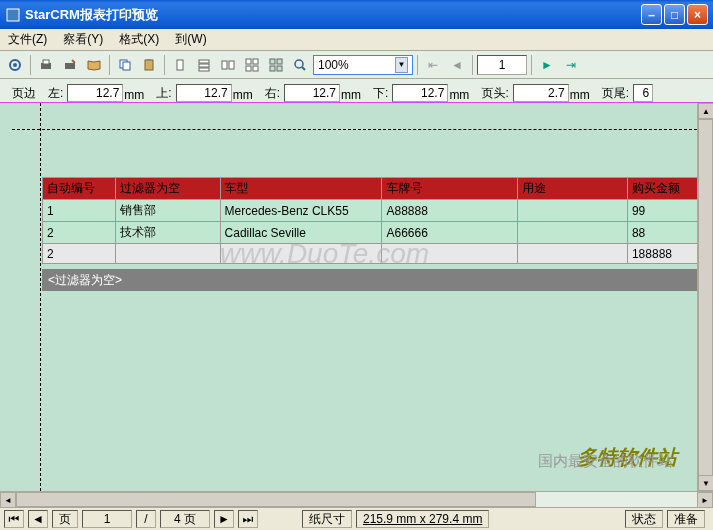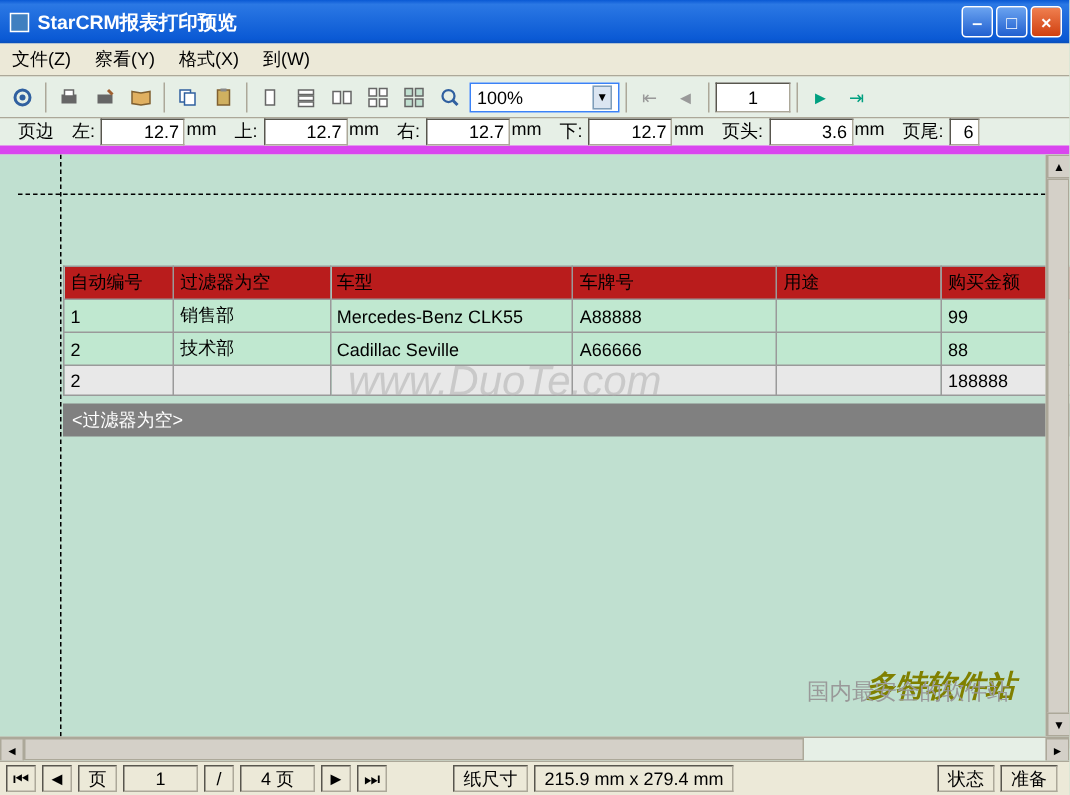--- a/index.html
+++ b/index.html
@@ -16,21 +16,21 @@
 .menubar { background: #ece9d8; height: 22px; display: flex; align-items: center; padding: 0 0; border-bottom: 1px solid #aca899; }
 .menubar span { padding: 2px 8px; cursor: default; }
 
 .toolbar { background: #e6efe6; height: 28px; display: flex; align-items: center; padding: 0 4px; border-bottom: 1px solid #aca899; gap: 2px; }
 .tbtn { width: 22px; height: 22px; display: flex; align-items: center; justify-content: center; border: 1px solid transparent; }
 .tsep { width: 1px; height: 20px; background: #aca899; margin: 0 2px; }
 .zoom-input { width: 100px; height: 20px; border: 1px solid #3b82f6; background: white; padding: 0 4px; display: flex; align-items: center; justify-content: space-between; }
 .zoom-input .arrow { width: 13px; height: 16px; background: #dbe5f1; border: 1px solid #7f9db9; display:flex; align-items:center; justify-content:center; font-size:8px; }
 .page-input { width: 50px; height: 20px; border: 1px inset #aca899; background: white; text-align: center; display:flex; align-items:center; justify-content:center; }
 
-.marginbar { background: #e6efe6; height: 24px; display: flex; align-items: flex-start; padding: 0 4px; border-bottom: 6px solid #d946ef; }
+.marginbar { background: #e6efe6; height: 24px; display: flex; align-items: flex-end; padding: 0 4px; border-bottom: 1px solid #d946ef; }
 .marginbar .lbl { padding: 0 4px 0 8px; }
 .marginbar .val { width: 56px; height: 18px; border: 1px inset #aca899; background: white; text-align: right; padding: 1px 3px; margin-right: 1px; }
 .marginbar .unit { padding-right: 4px; }
 
 .workspace { position: relative; height: 404px; background: #c0e0d0; overflow: hidden; }
 .scrollbar-v { position: absolute; right: 0; top: 0; bottom: 16px; width: 16px; background: #e6efe6; border-left: 1px solid #aca899; }
 .scrollbar-v .sbtn { width:16px; height:16px; background:#d4d0c8; border:1px solid #aca899; display:flex; align-items:center; justify-content:center; font-size:8px; position:absolute; }
 .scrollbar-v .thumb { position:absolute; top:16px; left:0; right:0; height:380px; background:#d4d0c8; border:1px solid #aca899; }
 .scrollbar-h { position: absolute; left: 0; right: 0; bottom: 0; height: 16px; background: #e6efe6; border-top: 1px solid #aca899; }
 .scrollbar-h .sbtn { width:16px; height:16px; background:#d4d0c8; border:1px solid #aca899; display:flex; align-items:center; justify-content:center; font-size:8px; position:absolute; }
@@ -48,29 +48,29 @@
 .report-table tr.total-row td { background: #e8e8e8; }
 .col-id { width: 70px; text-align: right; }
 .col-dept { width: 100px; }
 .col-model { width: 155px; }
 .col-plate { width: 130px; }
 .col-use { width: 105px; }
 .col-amt { width: 90px; text-align: right; }
 
 .filter-bar { position:absolute; top:166px; left:30px; width:680px; height:22px; background: #808080; color: white; padding: 3px 6px; }
 
-.watermark { position:absolute; top:135px; left:220px; color: rgba(180,180,180,0.6); font-size: 28px; font-style: italic; font-family: Arial; pointer-events:none; }
+.watermark { position:absolute; top:135px; left:208px; color: rgba(180,180,180,0.6); font-size: 28px; font-style: italic; font-family: Arial; pointer-events:none; }
 .brand { position:absolute; bottom:20px; right:20px; color:#808000; font-size:20px; font-weight:bold; font-style:italic; font-family:Arial; }
 .brand-sub { position:absolute; bottom:20px; right:24px; color:#999; font-size:15px; }
 
 .statusbar { height: 23px; background: #ece9d8; border-top: 1px solid #aca899; display: flex; align-items: center; padding: 0 4px; }
 .statusbar .cell { border: 1px inset #aca899; padding: 1px 6px; margin-right: 4px; height:18px; display:flex; align-items:center; }
 .statusbar .nav { width:20px; text-align:center; justify-content:center; }
 .statusbar .wide { min-width: 50px; justify-content:center; }
-.statusbar .wider { min-width: 120px; justify-content:center; }
+.statusbar .wider { min-width: 120px; justify-content:center;text-decoration:underline; }
 
 svg { width: 16px; height: 16px; }
 </style>
 </head>
 <body>
 
 <div class="titlebar">
   <svg class="icon">
       <rect x="2" y="2" width="12" height="12" fill="#4080c0" stroke="#fff"></rect>
     </svg>
@@ -190,21 +190,21 @@
   <span class="lbl">上:</span>
   <span class="val">12.7</span>
   <span class="unit">mm</span>
   <span class="lbl">右:</span>
   <span class="val">12.7</span>
   <span class="unit">mm</span>
   <span class="lbl">下:</span>
   <span class="val">12.7</span>
   <span class="unit">mm</span>
   <span class="lbl">页头:</span>
-  <span class="val">3.6</span>
+  <span class="val">2.7</span>
   <span class="unit">mm</span>
   <span class="lbl">页尾:</span>
   <span class="val" style="width:20px">6</span>
 </div>
 
 <div class="workspace">
   <div class="page-area">
     <div class="dash-v" style="left:28px"></div>
     <div class="dash-h" style="top:26px"></div>
 

